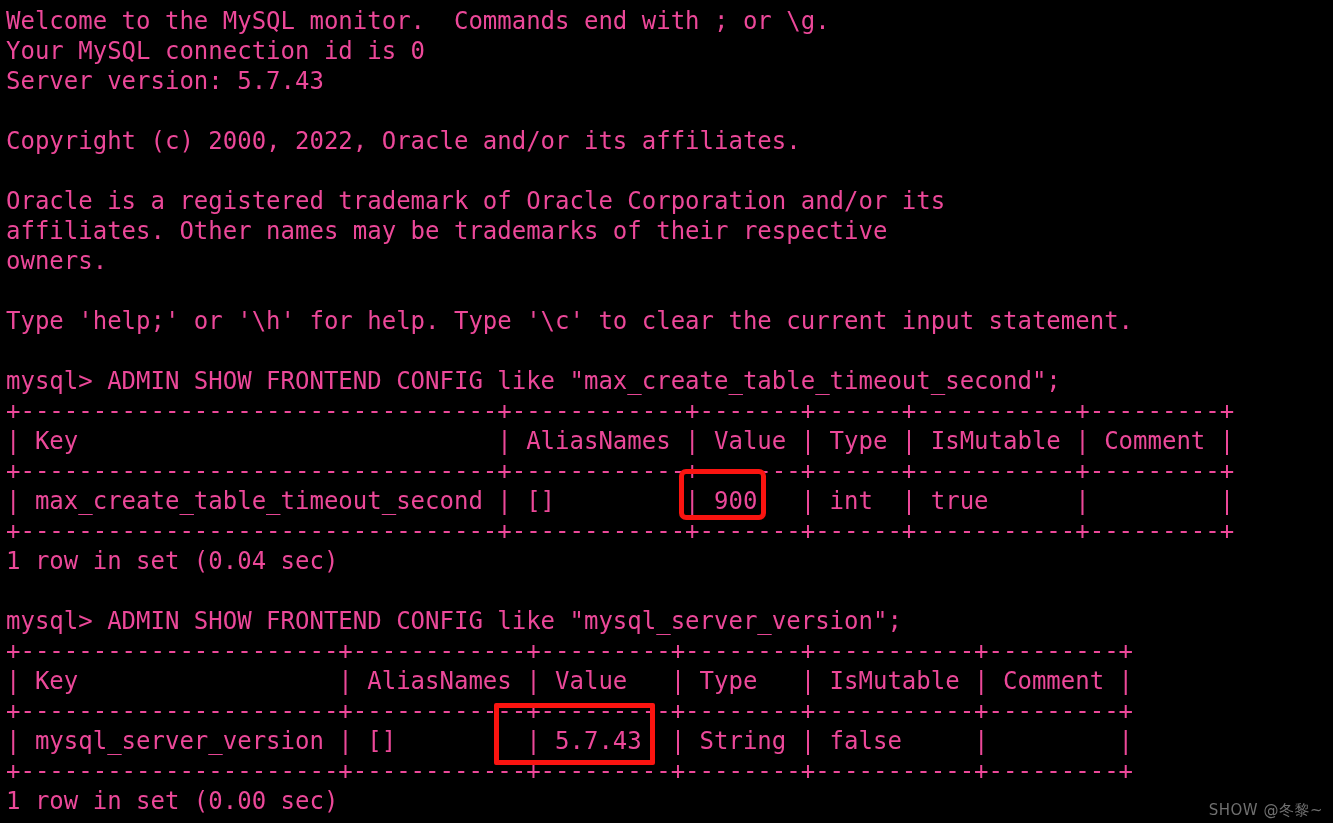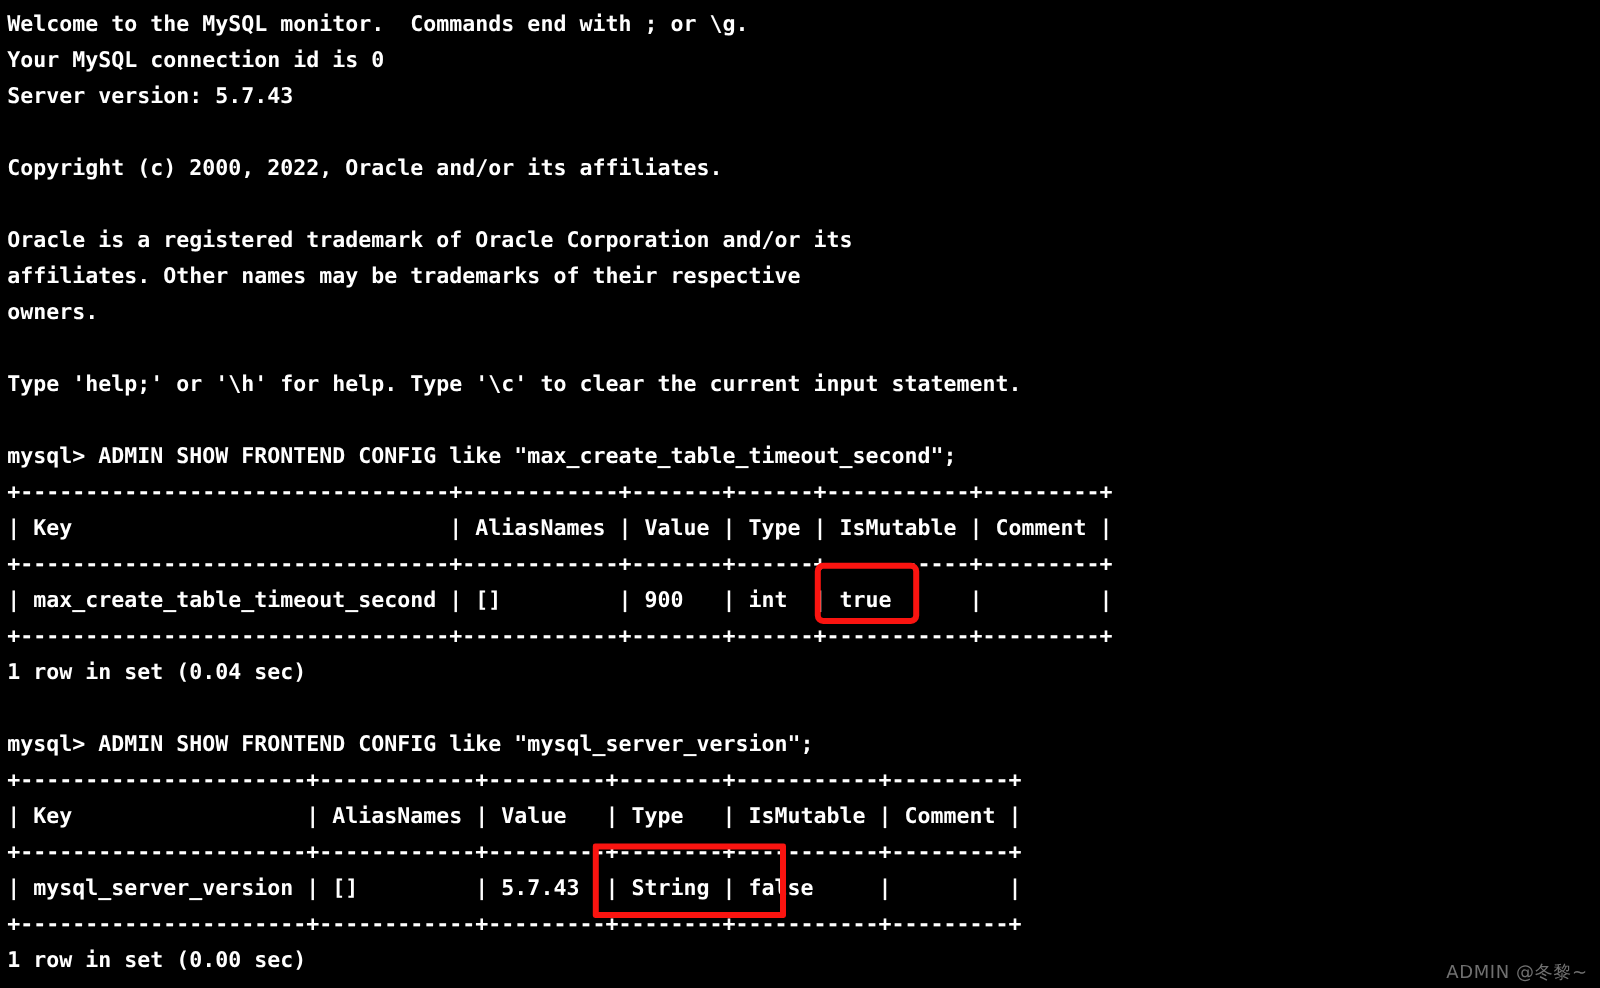--- a/index.html
+++ b/index.html
@@ -16,26 +16,26 @@
     font-family: "DejaVu Sans Mono", "Liberation Mono", monospace;
   }
   #terminal {
     position: absolute;
     left: 6px;
     top: 6px;
     width: 1327px;
     margin: 0;
     padding: 0;
     font-family: "DejaVu Sans Mono", "Liberation Mono", monospace;
-    font-size: 18px;
+    font-size: 24px;
     line-height: 30px;
     letter-spacing: 0px;
-    color: #ffffff;
+    color: #ec4899;
     white-space: pre;
-    font-weight: 700;
+    font-weight: 400;
     -webkit-font-smoothing: none;
   }
   .hl-box {
     position: absolute;
     border: 5px solid #fa1410;
     box-sizing: border-box;
     background: transparent;
     pointer-events: none;
   }
   #hl-value-900 {
@@ -93,15 +93,15 @@
 | Key                  | AliasNames | Value   | Type   | IsMutable | Comment |
 +----------------------+------------+---------+--------+-----------+---------+
 | mysql_server_version | []         | 5.7.43  | String | false     |         |
 +----------------------+------------+---------+--------+-----------+---------+
 1 row in set (0.00 sec)</pre>
 
   <div class="hl-box" id="hl-value-900"></div>
 
   <div class="hl-box" id="hl-value-version"></div>
 
-  <div id="watermark">ADMIN @冬黎~</div>
+  <div id="watermark">SHOW @冬黎~</div>
 
 </div>
 
 </body></html>

